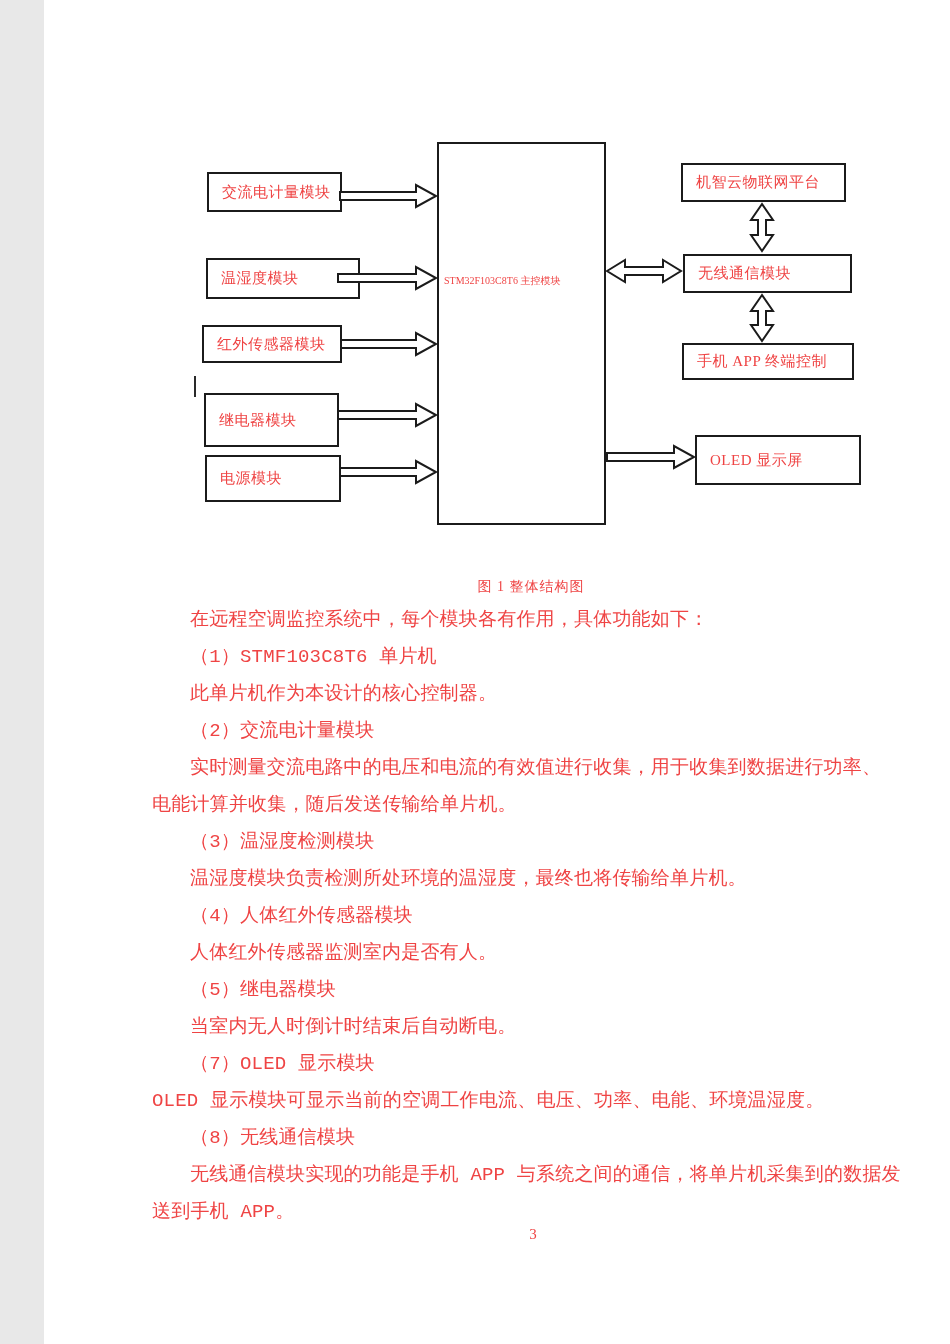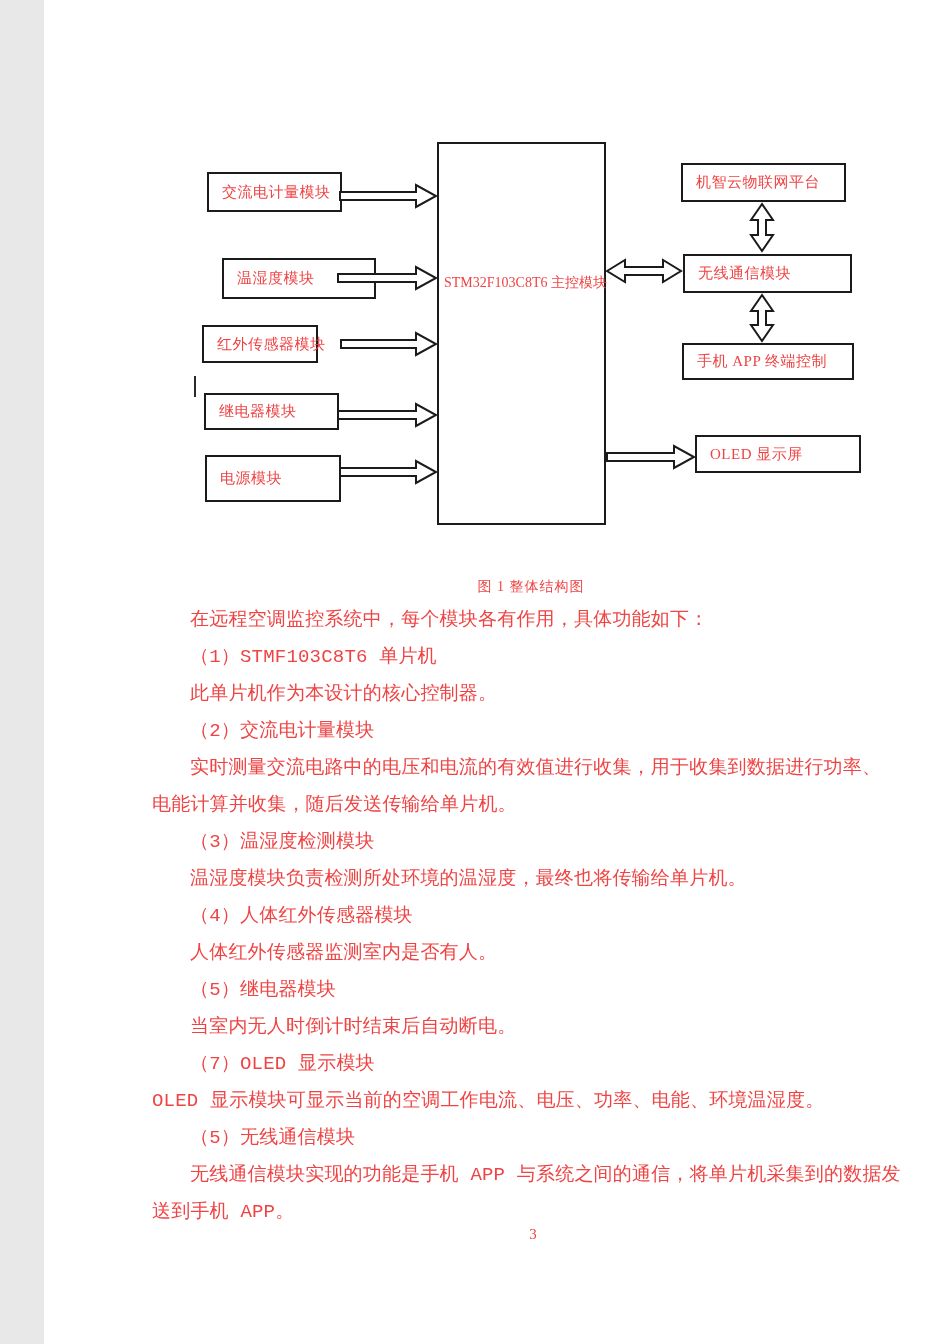--- a/index.html
+++ b/index.html
@@ -26,21 +26,21 @@
     font-size: 15px;
     letter-spacing: 0.5px;
     white-space: nowrap;
     z-index: 2;
   }
   .dbox.main { padding: 0; display: block; }
   .dbox.main span {
     position: absolute;
     left: 5px;
     top: 130px;
-    font-size: 14px;
+    font-size: 10px;
     letter-spacing: 0px;
     white-space: nowrap;
   }
   .arrows { position: absolute; left: 0; top: 0; z-index: 3; pointer-events: none; }
   .cursor-mark {
     position: absolute;
     left: 150px; top: 376px;
     width: 2px; height: 21px;
     background: #2a2a2a;
     z-index: 1;
@@ -81,47 +81,47 @@
 </head>
 <body>
 
 <div class="page">
 
   <div class="diagram">
 
     <div class="dbox" style="left:163px; top:172px; width:135px; height:40px;">
       <span>交流电计量模块</span>
     </div>
-    <div class="dbox" style="left:178px; top:258px; width:154px; height:41px;">
+    <div class="dbox" style="left:162px; top:258px; width:154px; height:41px;">
       <span>温湿度模块</span>
     </div>
-    <div class="dbox" style="left:158px; top:325px; width:116px; height:38px;">
+    <div class="dbox" style="left:158px; top:325px; width:140px; height:38px;">
       <span>红外传感器模块</span>
     </div>
-    <div class="dbox" style="left:160px; top:393px; width:135px; height:37px;">
+    <div class="dbox" style="left:160px; top:393px; width:135px; height:54px;">
       <span>继电器模块</span>
     </div>
     <div class="dbox" style="left:161px; top:455px; width:136px; height:47px;">
       <span>电源模块</span>
     </div>
 
     <div class="dbox main" style="left:393px; top:142px; width:169px; height:383px;">
       <span>STM32F103C8T6 主控模块</span>
     </div>
 
     <div class="dbox" style="left:637px; top:163px; width:165px; height:39px;">
       <span>机智云物联网平台</span>
     </div>
     <div class="dbox" style="left:639px; top:254px; width:169px; height:39px;">
       <span>无线通信模块</span>
     </div>
     <div class="dbox" style="left:638px; top:343px; width:172px; height:37px;">
       <span>手机 APP 终端控制</span>
     </div>
-    <div class="dbox" style="left:651px; top:435px; width:166px; height:38px;">
+    <div class="dbox" style="left:651px; top:435px; width:166px; height:50px;">
       <span>OLED 显示屏</span>
     </div>
 
     <svg class="arrows" width="950" height="560" viewBox="0 0 950 560">
       <g fill="#ffffff" stroke="#1b1b1b" stroke-width="2" stroke-linejoin="miter">
 
         <polygon points="296,192 372,192 372,185 392,196 372,207 372,200 296,200"></polygon>
         <polygon points="294,274 372,274 372,267 392,278 372,289 372,282 294,282"></polygon>
         <polygon points="297,340 372,340 372,333 392,344 372,355 372,348 297,348"></polygon>
         <polygon points="294,411 372,411 372,404 392,415 372,426 372,419 294,419"></polygon>
@@ -150,20 +150,20 @@
     <div class="line indent">实时测量交流电路中的电压和电流的有效值进行收集，用于收集到数据进行功率、</div>
     <div class="line">电能计算并收集，随后发送传输给单片机。</div>
     <div class="line indent">（3）温湿度检测模块</div>
     <div class="line indent">温湿度模块负责检测所处环境的温湿度，最终也将传输给单片机。</div>
     <div class="line indent">（4）人体红外传感器模块</div>
     <div class="line indent">人体红外传感器监测室内是否有人。</div>
     <div class="line indent">（5）继电器模块</div>
     <div class="line indent">当室内无人时倒计时结束后自动断电。</div>
     <div class="line indent">（7）OLED 显示模块</div>
     <div class="line">OLED 显示模块可显示当前的空调工作电流、电压、功率、电能、环境温湿度。</div>
-    <div class="line indent">（5）无线通信模块</div>
+    <div class="line indent">（8）无线通信模块</div>
     <div class="line indent">无线通信模块实现的功能是手机 APP 与系统之间的通信，将单片机采集到的数据发</div>
     <div class="line">送到手机 APP。</div>
   </div>
 
   <div class="page-number">3</div>
 
 </div>
 
 </body></html>

